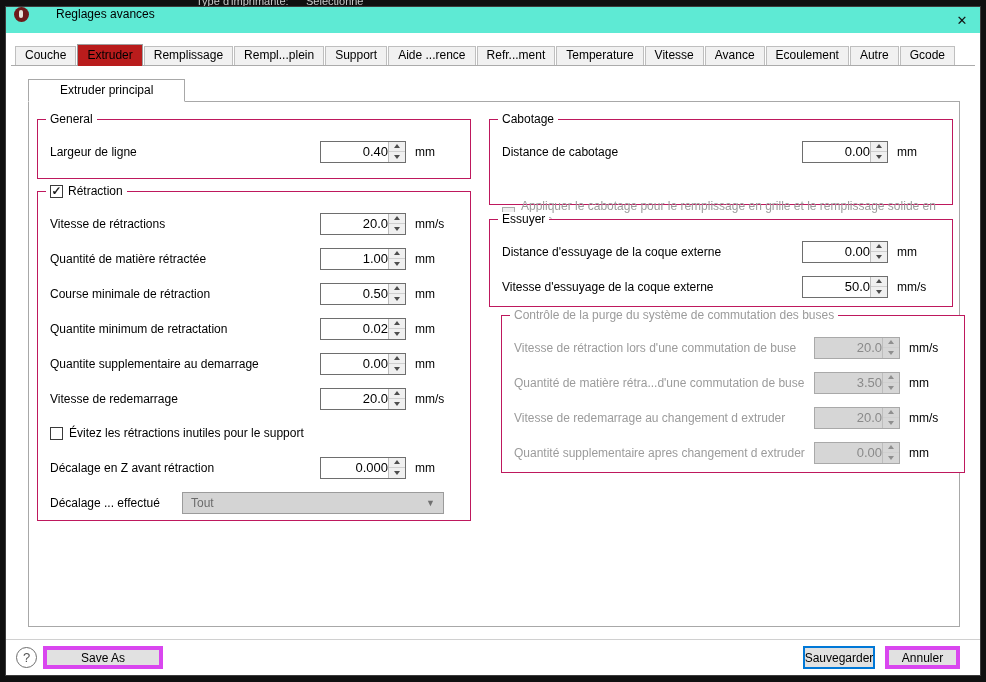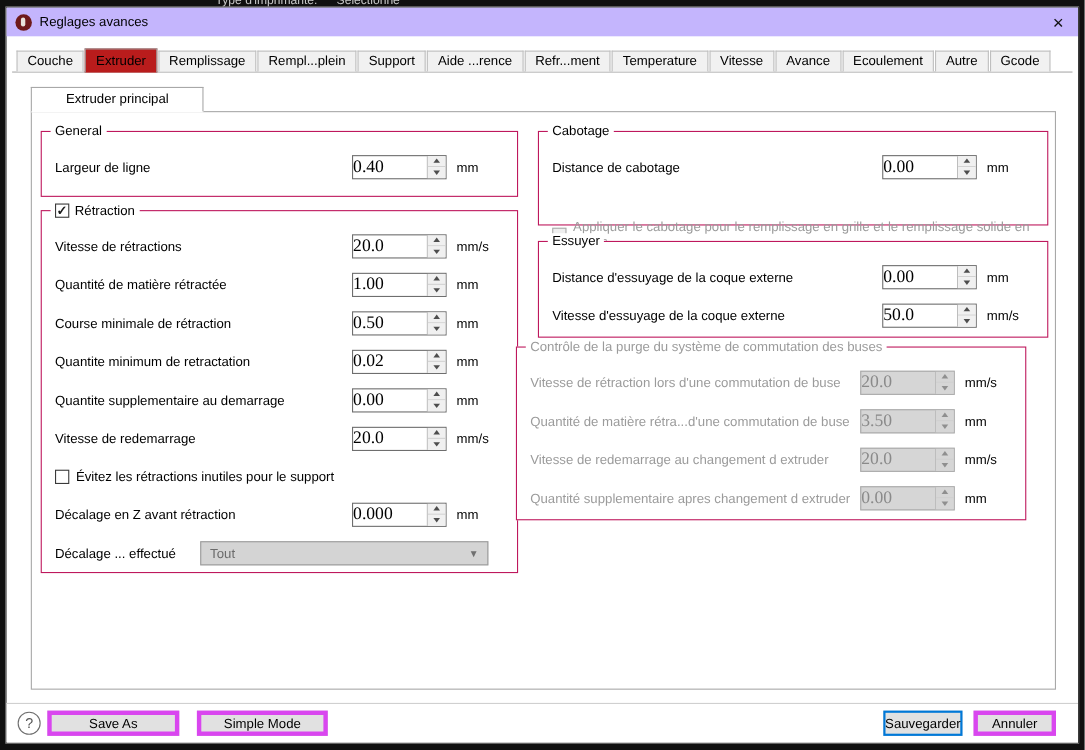--- a/index.html
+++ b/index.html
@@ -15,21 +15,21 @@
   .backdrop-frag { position: absolute; color: #c9c9c9; font-size: 11px; white-space: nowrap; }
   .frag-left  { top: -5px; left: 196px; }
   .frag-right { top: -5px; left: 306px; }
 
   .dialog {
     position: absolute; left: 5px; top: 6px; width: 976px; height: 670px;
     background: #ffffff; border: 1px solid #3c3c3c;
   }
 
   
-  .titlebar { position: absolute; top: 0; left: 0; right: 0; height: 26px; background: #c4b5fd; display: flex; align-items: center; padding-left: 8px; }
+  .titlebar { position: absolute; top: 0; left: 0; right: 0; height: 26px; background: #5eead4; display: flex; padding-left: 8px; gap: 20px; }
   .app-icon { width: 15px; height: 15px; border-radius: 50%; background: #6e1a1a; margin-right: 7px; position: relative; flex: 0 0 auto; }
   .app-icon::after { content: ""; position: absolute; left: 5px; top: 3px; width: 4px; height: 8px; background: #e8e3da; border-radius: 2px; }
   .win-title { font-size: 12px; color: #000; }
   .close-btn { position: absolute; right: 0; top: 0; width: 36px; height: 26px; display: flex; align-items: center; justify-content: center; font-size: 13px; color: #111; cursor: default; }
 
   
   .tabbar { position: absolute; top: 37px; left: 5px; right: 5px; height: 22px; display: flex; align-items: flex-end; border-bottom: 1px solid #ababab; padding-left: 4px; }
   .tab { height: 19px; line-height: 17px; padding: 0 9px; background: #f1f1f1; border: 1px solid #bfbfbf; border-bottom: none; margin-right: 1px; white-space: nowrap; }
   .tab.active { height: 22px; line-height: 20px; background: #b91c1c; border-color: #9e9e9e; margin-bottom: -1px; z-index: 3; position: relative; margin-top: 35px; }
 
@@ -39,21 +39,21 @@
 
   
   .group { position: absolute; border: 1px solid #be185d; padding: 14px 12px 0 12px; background: #fff; }
   .gtitle { position: absolute; top: -8px; left: 8px; background: #fff; padding: 0 4px; white-space: nowrap; }
   .gtitle-flex { display: flex; align-items: center; gap: 5px; }
   .gtitle.dis-t { color: #9b9b9b; }
 
   .row { display: flex; align-items: center; height: 35px; }
   .lbl { flex: 1; padding-right: 6px; white-space: nowrap; overflow: hidden; }
   .spin { width: 86px; height: 22px; border: 1px solid #6e6e6e; background: #fff; display: flex; flex: 0 0 auto; }
-  .val { flex: 1; text-align: left; line-height: 20px; font-size: 16px; font-family: Liberation Serif, serif; }
+  .val { flex: 1; text-align: right; line-height: 20px; font-size: 13px; }
   .arr { width: 17px; display: flex; flex-direction: column; border-left: 1px solid #bdbdbd; flex: 0 0 auto; }
   .au, .ad { flex: 1; position: relative; background: #f0f0f0; }
   .au { border-bottom: 1px solid #cfcfcf; }
   .au::after { content: ""; position: absolute; left: 50%; top: 50%; transform: translate(-50%,-50%); border-left: 3px solid transparent; border-right: 3px solid transparent; border-bottom: 4px solid #4d4d4d; }
   .ad::after { content: ""; position: absolute; left: 50%; top: 50%; transform: translate(-50%,-50%); border-left: 3px solid transparent; border-right: 3px solid transparent; border-top: 4px solid #4d4d4d; }
   .unit { width: 52px; padding-left: 9px; flex: 0 0 auto; white-space: nowrap; }
 
   .row.dis .lbl { color: #9b9b9b; }
   .row.dis .spin { background: #d6d6d6; border-color: #a9a9a9; }
   .row.dis .val { color: #8a8a8a; }
@@ -275,21 +275,21 @@
           <span class="val">50.0</span>
           <span class="arr">
               <i class="au"></i>
               <i class="ad"></i>
             </span>
         </span>
         <span class="unit">mm/s</span>
       </div>
     </div>
 
-    <div class="group" style="left:440px; top:213px; width:464px; height:158px;">
+    <div class="group" style="left:472px; top:213px; width:464px; height:158px;">
       <span class="gtitle dis-t">Contrôle de la purge du système de commutation des buses</span>
 
       <div class="row dis">
         <span class="lbl">Vitesse de rétraction lors d'une commutation de buse</span>
         <span class="spin">
           <span class="val">20.0</span>
           <span class="arr">
               <i class="au"></i>
               <i class="ad"></i>
             </span>
@@ -332,18 +332,17 @@
         </span>
         <span class="unit">mm</span>
       </div>
     </div>
 
   </div>
 
   <div class="footer">
     <span class="help-circle">?</span>
     <span class="btn btn-saveas">Save As</span>
-    <span class="btn btn-simple">Simple Mode</span>
     <span class="btn btn-sauvegarder">Sauvegarder</span>
     <span class="btn btn-annuler">Annuler</span>
   </div>
 
 </div>
 
 </body></html>

